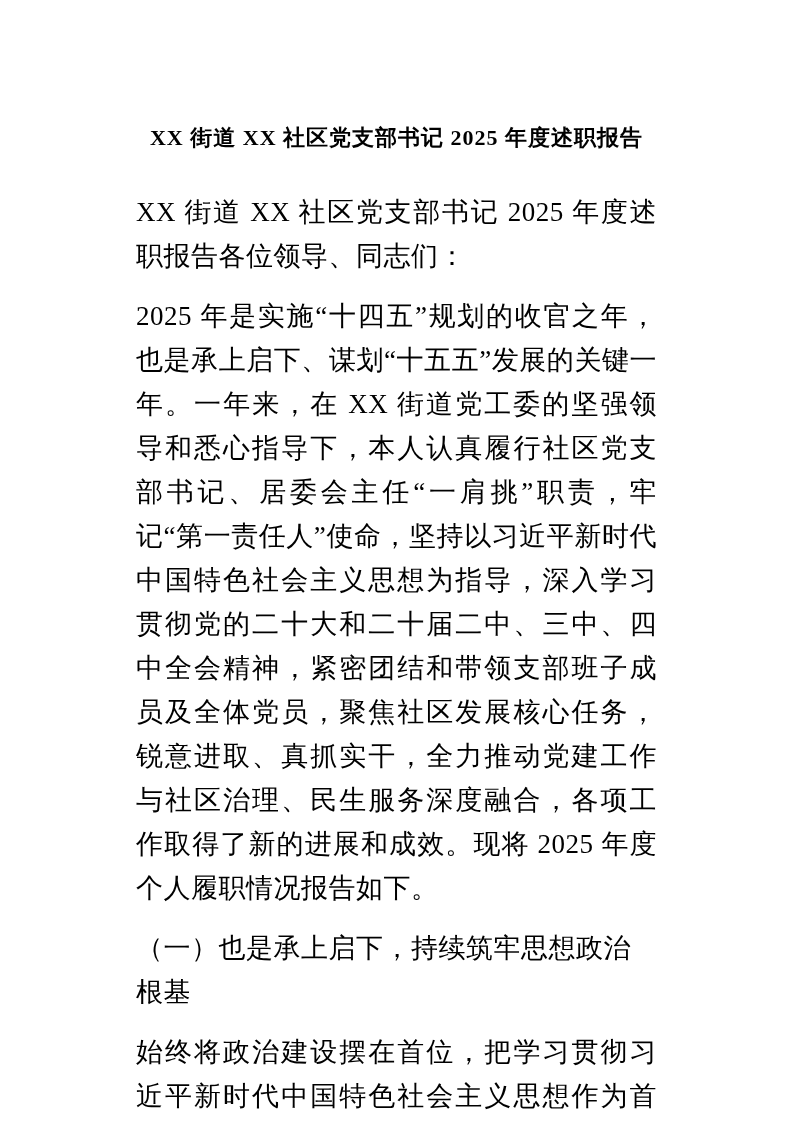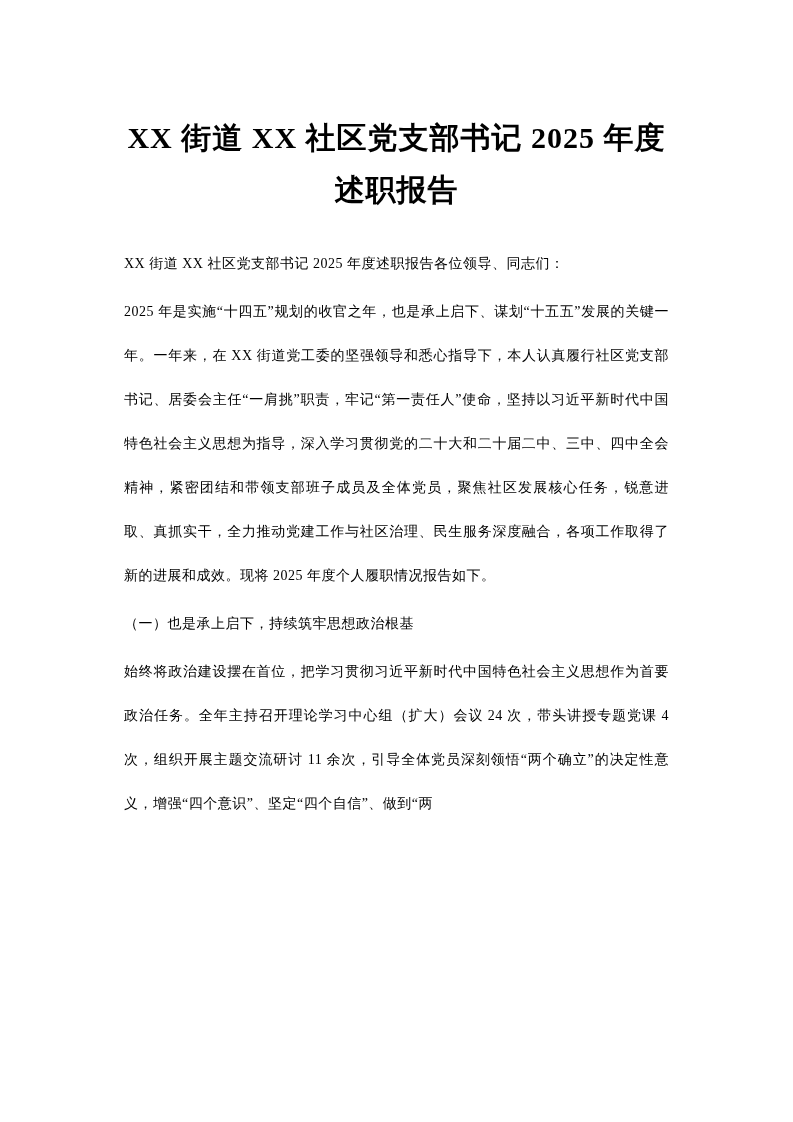--- a/index.html
+++ b/index.html
@@ -16,29 +16,29 @@
   }
   .page {
     box-sizing: border-box;
     width: 793px;
     height: 1122px;
     padding: 112px 120px 40px 120px;
     background: #ffffff;
   }
   .doc-title {
     margin: 0 0 26px 0;
-    font-size: 30px;
+    font-size: 22px;
     line-height: 52px;
     font-weight: bold;
     text-align: center;
     letter-spacing: 1px;
   }
   .doc-body p {
-    margin: 4px;
-    font-size: 14px;
+    margin: 16px;
+    font-size: 27px;
     line-height: 44px;
     text-align: justify;
     text-justify: inter-ideograph;
     letter-spacing: 0.5px;
     font-weight: normal;
   }
   .doc-body p.heading-1,
   .doc-body p.heading-2 {
     text-align: left;
   }

